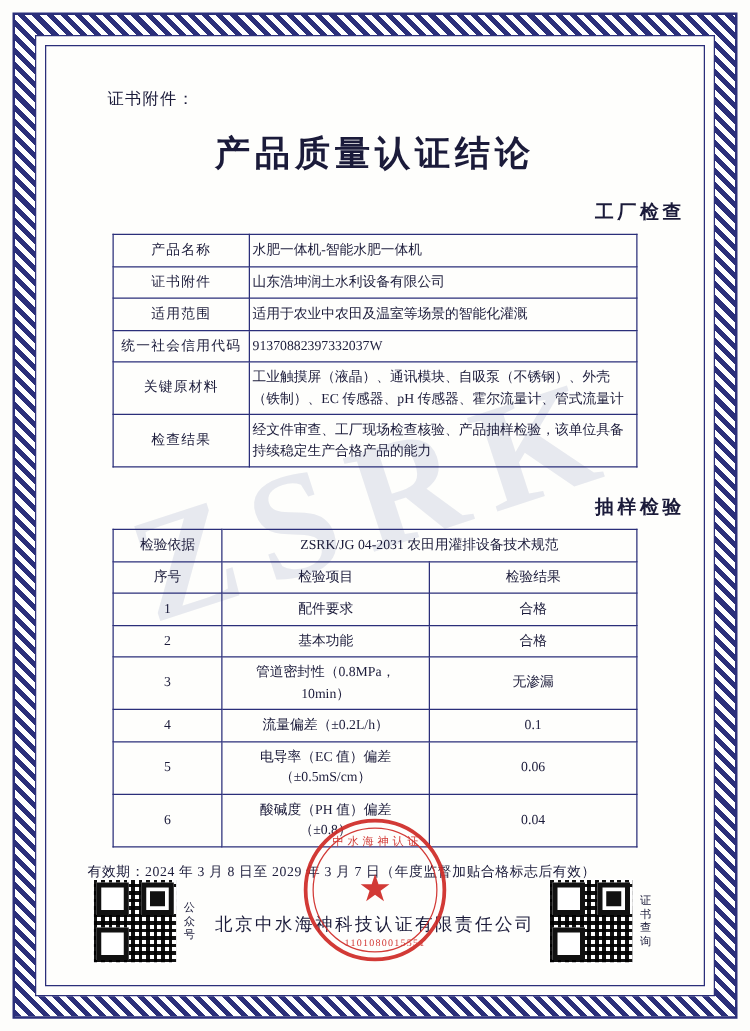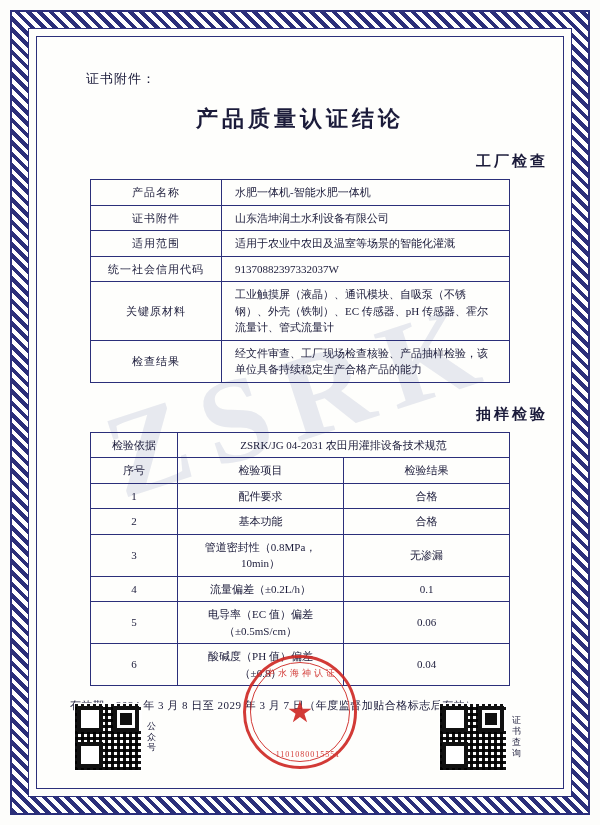--- a/index.html
+++ b/index.html
@@ -65,21 +65,21 @@
   }
 
   .attach-label {
     font-size: 13px;
     margin: 18px 0 0 34px;
     letter-spacing: 1px;
   }
 
   .main-title {
     text-align: center;
-    font-size: 22px;
+    font-size: 28px;
     font-weight: bold;
     letter-spacing: 4px;
     margin: 16px 0 0 0;
   }
 
   .section-title {
     text-align: right;
     font-size: 15px;
     font-weight: bold;
     letter-spacing: 3px;
@@ -89,21 +89,21 @@
 
   table.cert-table {
     border-collapse: collapse;
     width: 420px;
     margin: 0 auto;
     table-layout: fixed;
   }
   table.cert-table td {
     border: 1px solid #2b2f7a;
     font-size: 11px;
-    padding: 4px 13px;
+    padding: 4px 2px;
     line-height: 1.5;
     vertical-align: middle;
   }
   td.lbl {
     width: 104px;
     text-align: center;
     letter-spacing: 1px;
   }
   td.val {
     text-align: left;
@@ -331,20 +331,21 @@
         <tr>
           <td>6</td>
           <td>酸碱度（PH 值）偏差（±0.8）</td>
           <td>0.04</td>
         </tr>
       </tbody>
     </table>
 
     <div class="validity">有效期：2024 年 3 月 8 日至  2029 年 3 月 7 日（年度监督加贴合格标志后有效）</div>
 
+    <div class="issuer">北京中水海神科技认证有限责任公司</div>
 
     <div class="bottom-row">
 
       <div class="qr-block qr-left">
         <div class="qr">
             <i></i>
           </div>
         <div class="qr-caption">公众号</div>
       </div>
 

